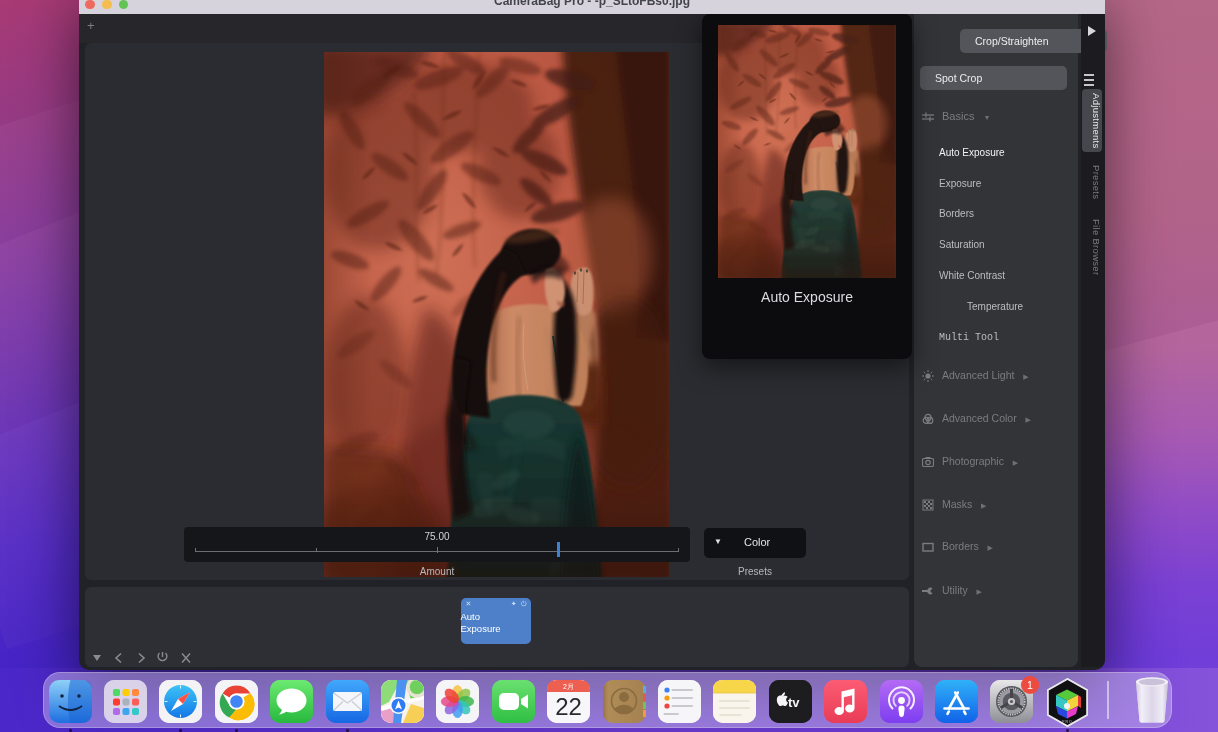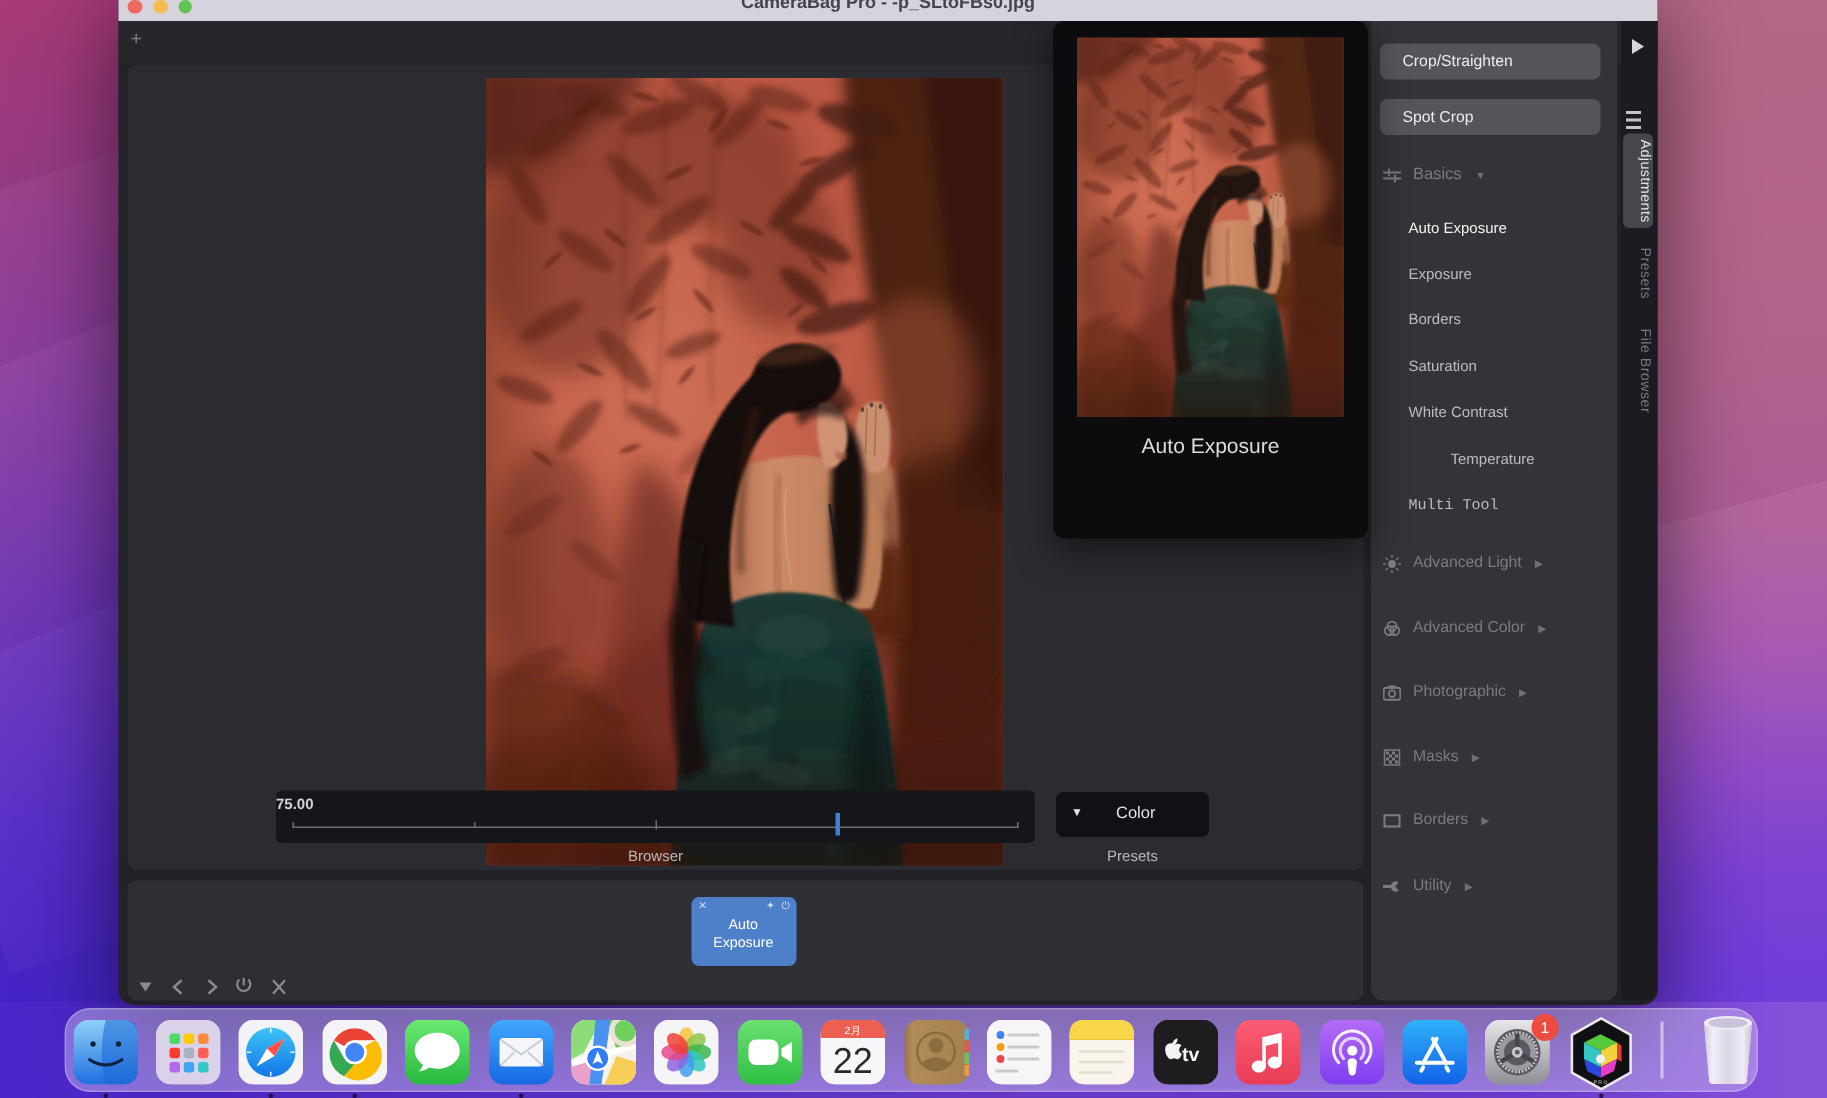--- a/index.html
+++ b/index.html
@@ -16,21 +16,21 @@
 #plus{position:absolute;left:8px;top:34px;color:#7e7e84;font-size:13px;}
 #canvas{position:absolute;left:5.5px;top:59px;width:824.5px;height:537px;background:#2b2c31;border-radius:6px;}
 #bottompanel{position:absolute;left:5.5px;top:603px;width:824.5px;height:80px;background:#2e2f35;border-radius:6px;}
 #sidebar{position:absolute;left:835px;top:29.5px;width:164px;height:653.5px;background:#333438;border-radius:0 0 8px 8px;}
 #tabrail{position:absolute;left:1002px;top:29.5px;width:24px;height:653.5px;background:#1b1b20;border-radius:0 0 8px 0;}
 .dots{background-image:radial-gradient(rgba(255,255,255,0.06) 1px, transparent 1px);background-size:9px 9px;}
 
 #photoMain{position:absolute;left:239.3px;top:9px;width:345px;height:525px;}
 
 #sliderbar{position:absolute;left:99.5px;top:484px;width:506px;height:35px;background:#15161a;border-radius:4px;}
-#sliderval{position:absolute;top:4px;width:100%;color:#d2d3d7;font-size:10px;font-weight:bold;}
+#sliderval{position:absolute;top:4px;width:100%;text-align:center;color:#d2d3d7;font-size:10px;}
 #track{position:absolute;left:11px;top:24px;width:484px;height:1px;background:#6c6d72;}
 .tick{position:absolute;top:-3px;width:1px;height:4px;background:#707176;}
 #cursor{position:absolute;left:362px;top:-9px;width:2.5px;height:15px;background:#3f7fd4;}
 #amountlbl{position:absolute;left:100.5px;top:523px;width:504px;text-align:center;color:#b7b8bc;font-size:10px;}
 #method{position:absolute;left:619.5px;top:485px;width:102px;height:30px;background:#101114;border-radius:5px;color:#e4e4e8;}
 #methodlbl{position:absolute;left:619.5px;top:523px;width:102px;text-align:center;color:#b7b8bc;font-size:10px;}
 
 #card{position:absolute;left:623px;top:30px;width:210px;height:345px;background:#0c0c0f;border-radius:8px;box-shadow:0 8px 24px rgba(0,0,0,.5);}
 #thumb{position:absolute;left:16px;top:11px;width:178px;height:253px;}
 #cardtitle{position:absolute;left:0;top:275px;width:100%;text-align:center;color:#dbdcdf;font-size:14px;}
@@ -75,47 +75,47 @@
     <div id="sliderbar">
       <div id="sliderval">75.00</div>
       <div id="track">
         <div class="tick" style="left:0;"></div>
         <div class="tick" style="left:121px;"></div>
         <div class="tick" style="left:242px;height:6px;top:-4px;"></div>
         <div class="tick" style="left:483px;"></div>
         <div id="cursor"></div>
       </div>
     </div>
-    <div id="amountlbl">Browser</div>
+    <div id="amountlbl">Amount</div>
     <div id="method">
         <span style="position:absolute;left:10px;top:9px;font-size:8px;">▼</span>
         <span style="position:absolute;left:40px;top:8px;font-size:11px;">Color</span>
       </div>
     <div id="methodlbl">Presets</div>
   </div>
   <div id="bottompanel" class="dots">
     <div id="chip">
       <div style="position:absolute;left:5px;top:2px;font-size:7px;color:#cfdcf2;">✕</div>
       <div style="position:absolute;right:14px;top:2px;font-size:7px;color:#cfdcf2;">✦</div>
       <div style="position:absolute;right:4px;top:2px;font-size:7px;color:#cfdcf2;">⏻</div>
-      <div style="position:absolute;left:0;top:13px;width:100%;text-align:center;color:#fff;font-size:9.5px;line-height:11.5px;">Auto<br>Exposure</div>
+      <div style="position:absolute;left:0;top:13px;width:100%;text-align:left;color:#fff;font-size:9.5px;line-height:11.5px;">Auto<br>Exposure</div>
     </div>
     <svg style="position:absolute;left:8px;top:65px;" width="120" height="12" viewBox="0 0 120 12">
       <path d="M0,3 L8,3 L4,9 Z" fill="#8a8a8f"></path>
       <path d="M28,1.5 L23,6 L28,10.5" stroke="#8a8a8f" stroke-width="1.6" fill="none"></path>
       <path d="M46,1.5 L51,6 L46,10.5" stroke="#8a8a8f" stroke-width="1.6" fill="none"></path>
       <g stroke="#8a8a8f" stroke-width="1.4" fill="none">
           <path d="M66.5,1 A4.4,4.4 0 1 0 72.5,1"></path>
           <line x1="69.5" y1="0" x2="69.5" y2="5"></line>
         </g>
       <path d="M89,1.5 L97,10.5 M97,1.5 L89,10.5" stroke="#8a8a8f" stroke-width="1.5"></path>
     </svg>
   </div>
   <div id="sidebar" class="dots">
-      <div class="sbtn" style="top:15.5px;">Crop/Straighten</div>
+      <div class="sbtn" style="top:15.5px;margin-left:40px;">Crop/Straighten</div>
       <div class="sbtn" style="top:52.5px;">Spot Crop</div>
       <div class="shead" style="top:96.5px;font-size:11px;">Basics&nbsp;&nbsp;&nbsp;<span class="arr">▼</span></div>
       <svg class="sicon" style="top:97.5px;" viewBox="0 0 12 12">
         <g stroke="#7b7b81" stroke-width="1.3">
           <line x1="0" y1="4" x2="12" y2="4"></line>
           <line x1="0" y1="8" x2="12" y2="8"></line>
           <line x1="4" y1="1.5" x2="4" y2="6.5"></line>
           <line x1="8" y1="5.5" x2="8" y2="10.5"></line>
         </g>
       </svg>

